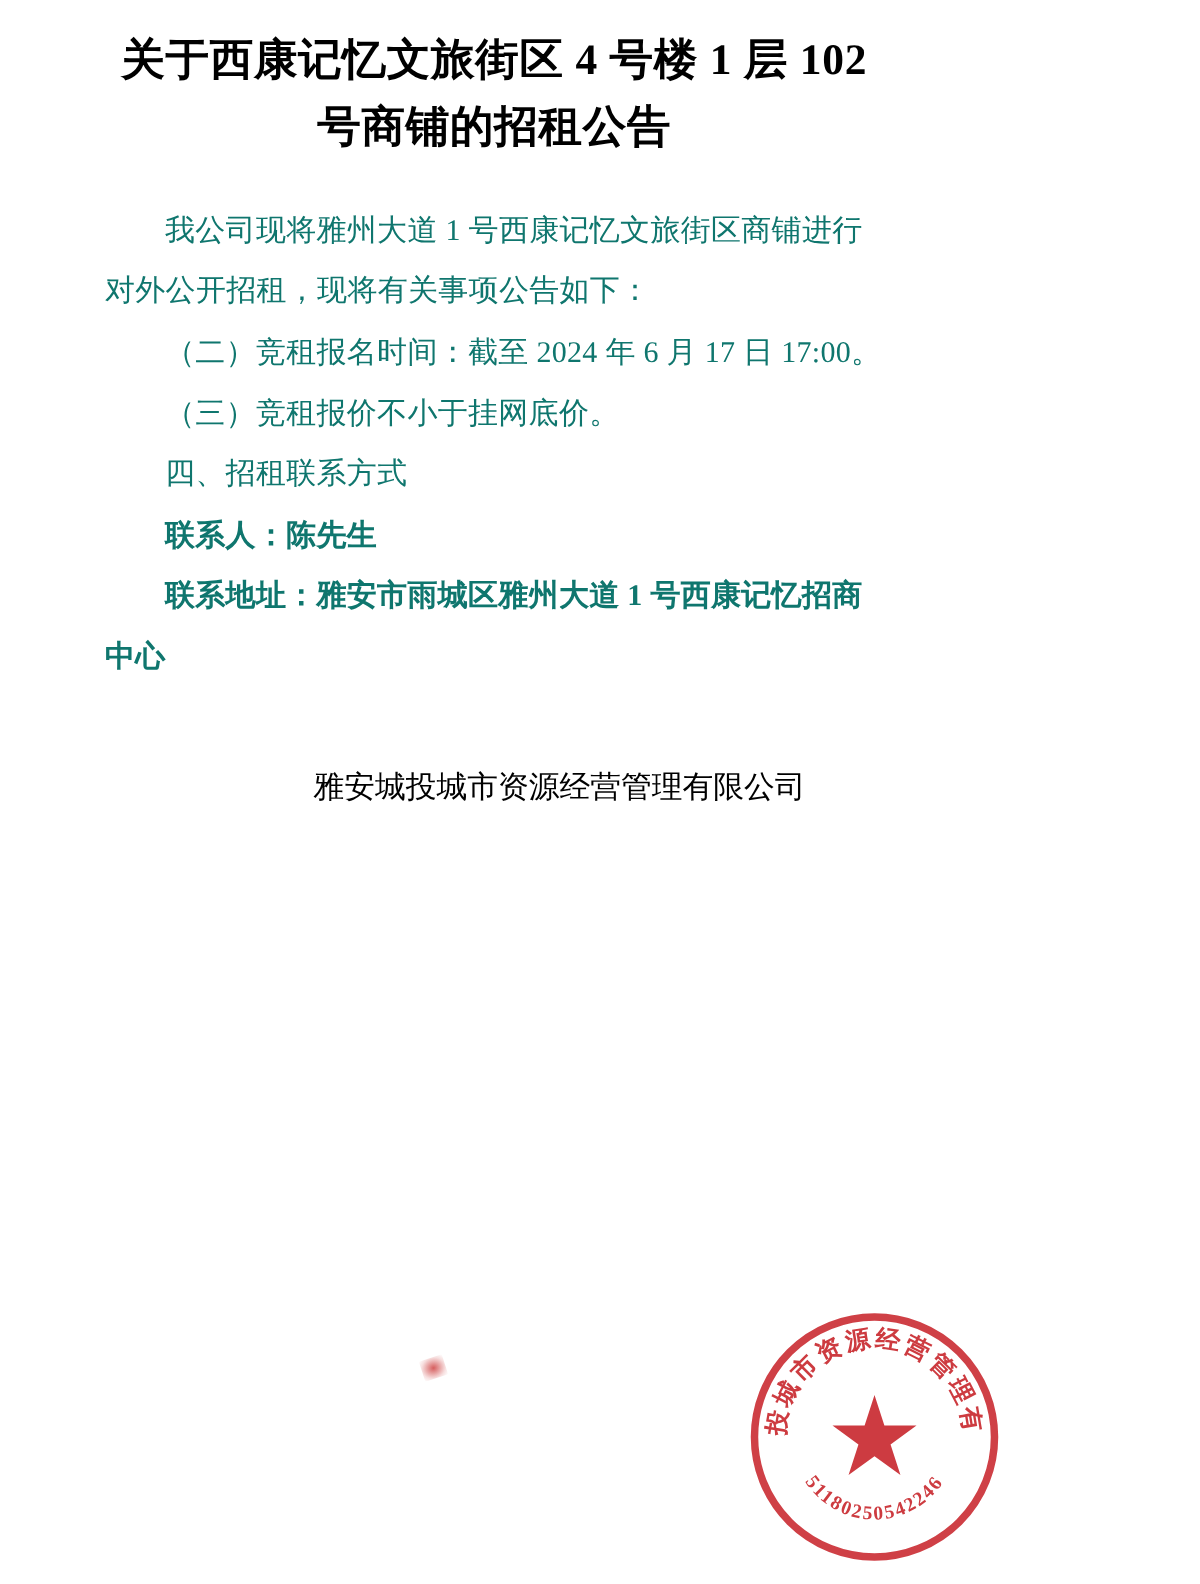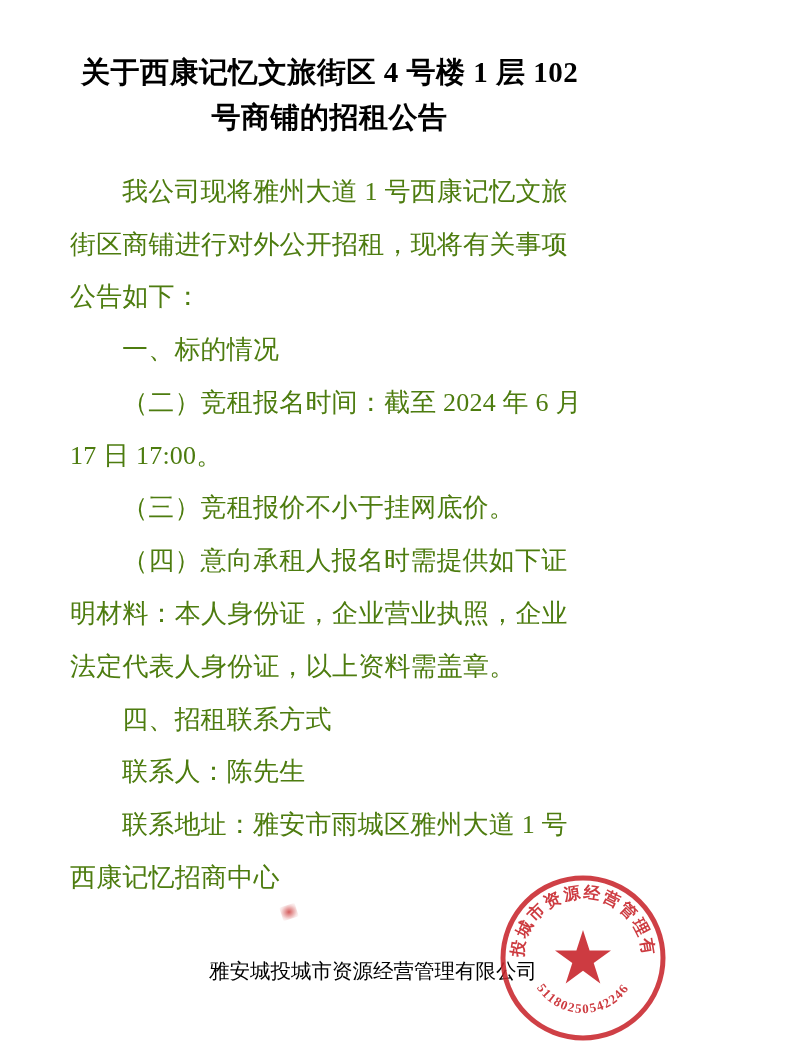--- a/index.html
+++ b/index.html
@@ -13,54 +13,55 @@
     font-family: "Liberation Serif", "DejaVu Serif", serif;
     color: #111111;
     position: relative;
     overflow: hidden;
   }
   .page {
     position: relative;
     width: 659px;
     height: 1056px;
     box-sizing: border-box;
-    padding: 44px 70px 0 70px;
+    padding: 12px 70px 0 70px;
     border-radius: 10px;
   }
   .doc-title {
     text-align: center;
     font-size: 29px;
     font-weight: bold;
     line-height: 1.55;
     letter-spacing: 0.5px;
     margin: 6px 0 26px 0;
     color: #000;
   }
   .body-text {
-    font-size: 26px;
+    font-size: 20px;
     line-height: 2.03;
-    color: #4d7c0f;
+    color: #0f766e;
     letter-spacing: 0.2px;
   }
   .p {
     margin: 0;
     text-indent: 2em;
     white-space: normal;
   }
   .p-hang {
     margin: 0;
     text-indent: 2em;
   }
   .heading-line {
     margin: 0;
     text-indent: 2em;
   }
   .contact-line {
     margin: 0;
     text-indent: 2em;
+    font-weight: bold;
   }
   .signature {
     margin-top: 46px;
     text-align: right;
     padding-right: 52px;
     font-size: 20.5px;
     line-height: 2.0;
     color: #000;
     position: relative;
     z-index: 1;
@@ -98,24 +99,22 @@
 </style>
 </head>
 <body>
 
 <div class="page">
 
   <div class="doc-title">关于西康记忆文旅街区 4 号楼 1 层 102 号商铺的招租公告</div>
 
   <div class="body-text">
     <p class="p">我公司现将雅州大道 1 号西康记忆文旅街区商铺进行对外公开招租，现将有关事项公告如下：</p>
-    <p class="heading-line">一、标的情况</p>
     <p class="p-hang">（二）竞租报名时间：截至 2024 年 6 月 17 日 17:00。</p>
     <p class="p-hang">（三）竞租报价不小于挂网底价。</p>
-    <p class="p-hang">（四）意向承租人报名时需提供如下证明材料：本人身份证，企业营业执照，企业法定代表人身份证，以上资料需盖章。</p>
     <p class="heading-line">四、招租联系方式</p>
     <p class="contact-line">联系人：陈先生</p>
     <p class="contact-line">联系地址：雅安市雨城区雅州大道 1 号西康记忆招商中心</p>
   </div>
 
   <div class="signature">
     <p class="sig-line">雅安城投城市资源经营管理有限公司</p>
 
   </div>
 

